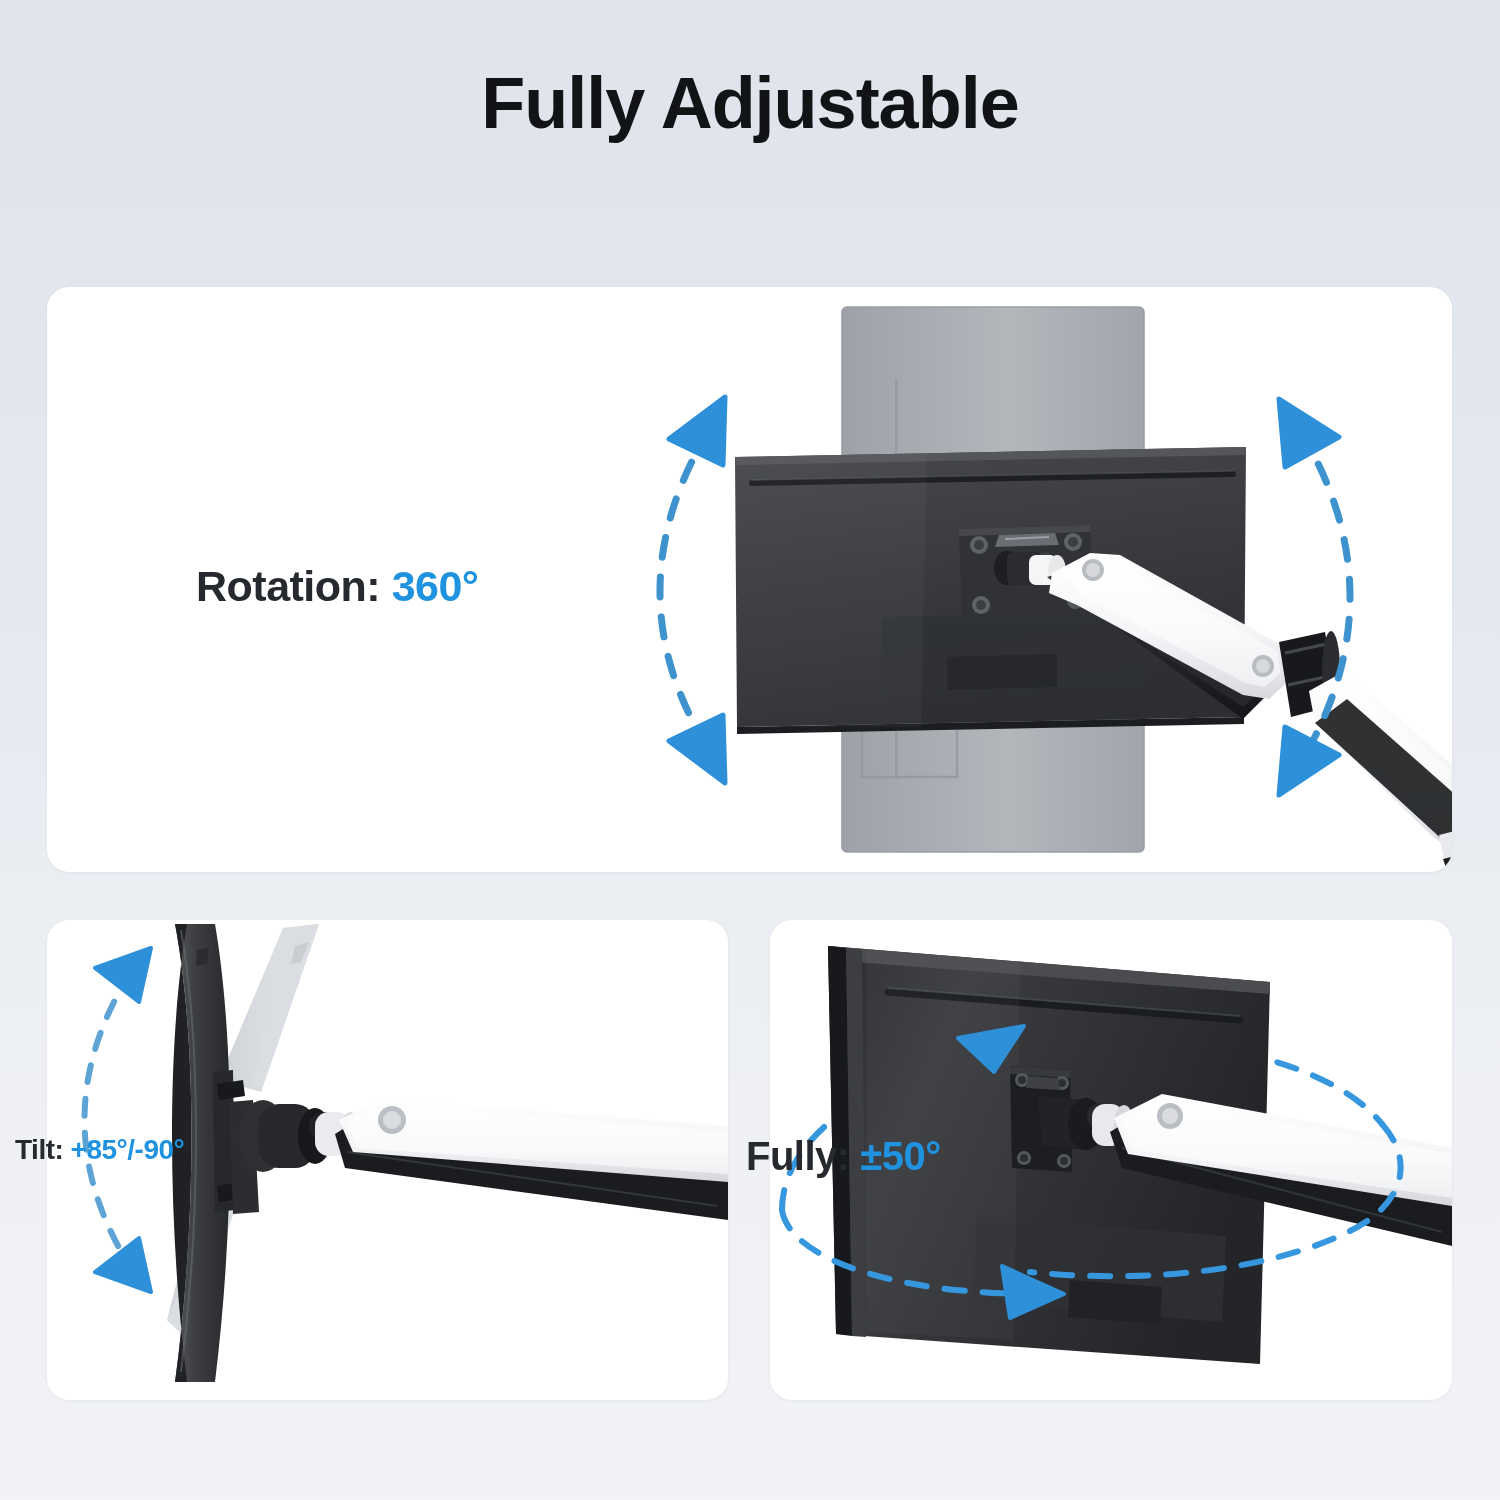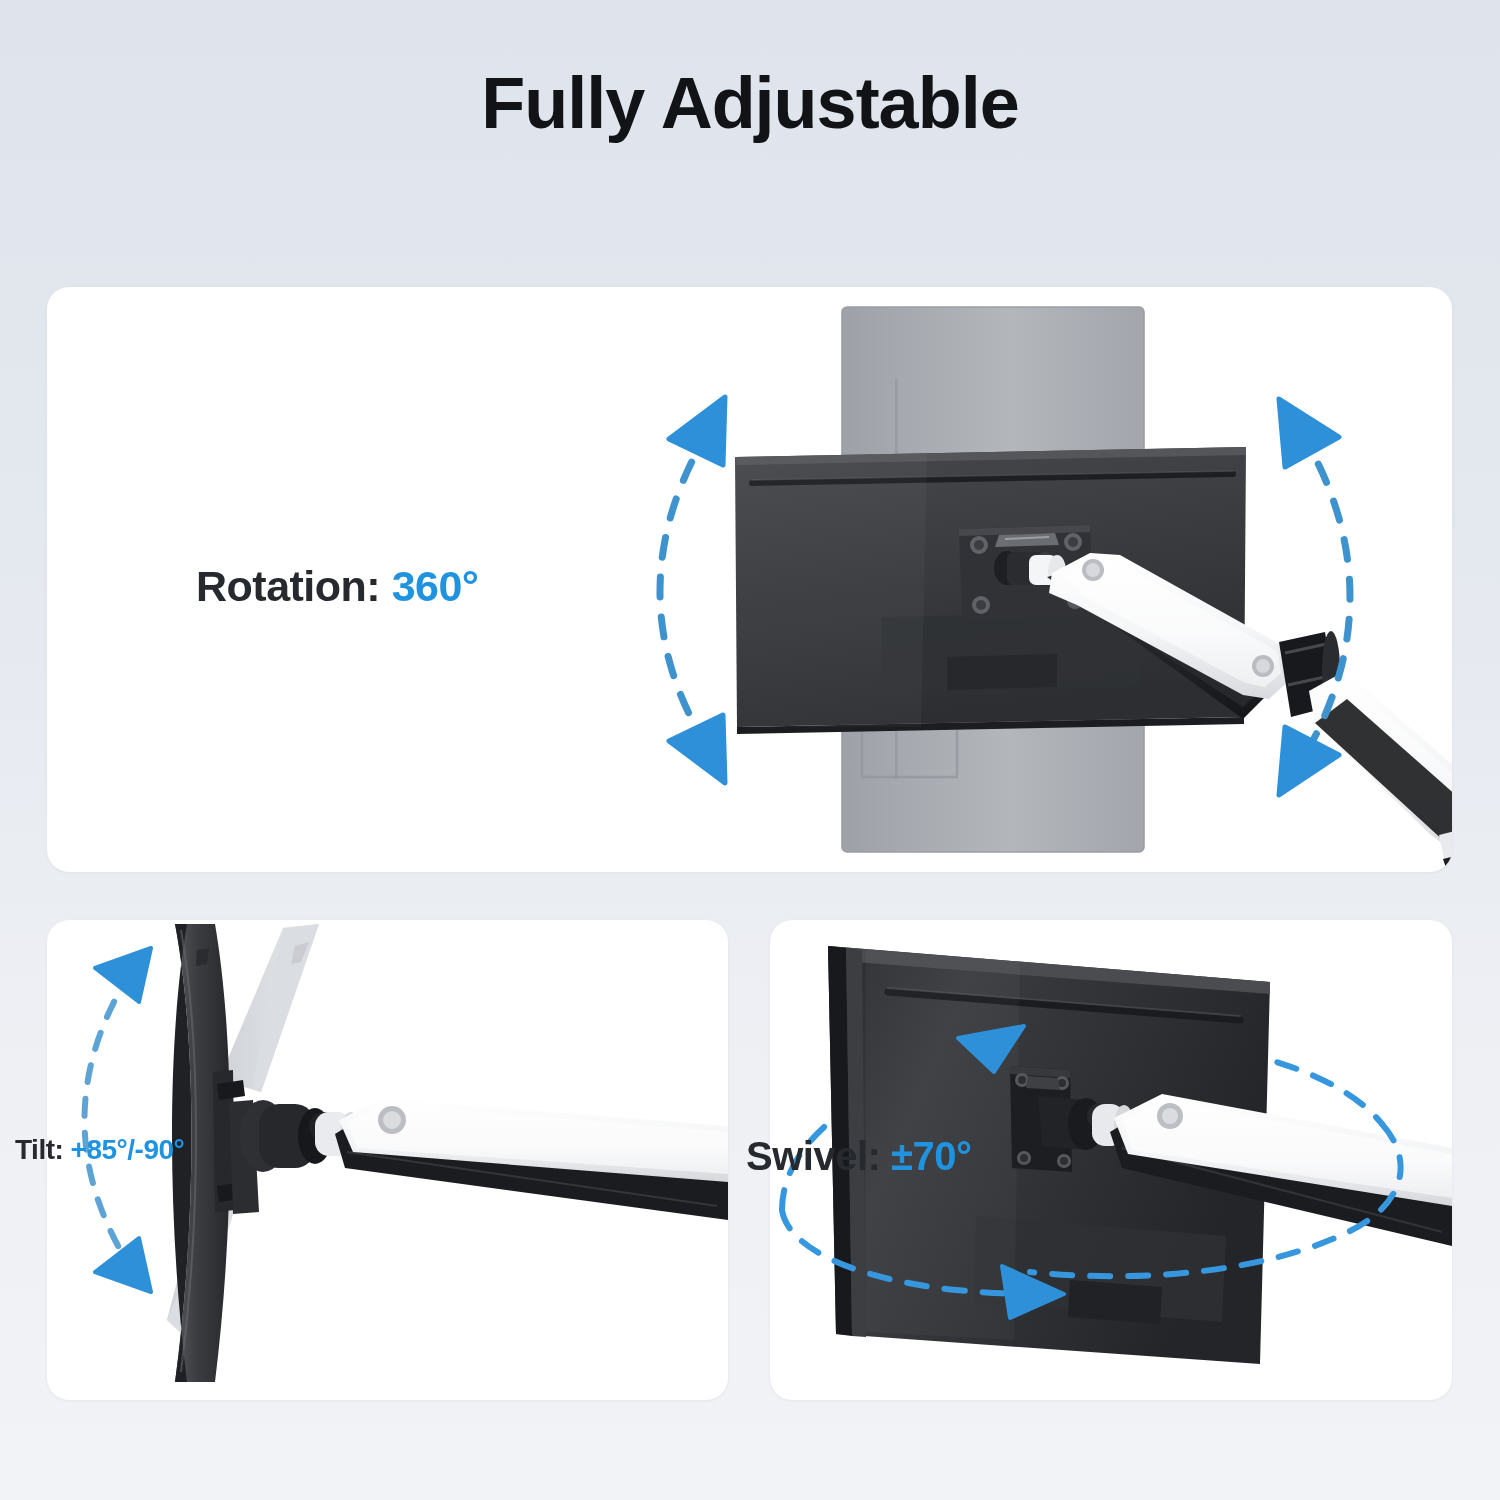--- a/index.html
+++ b/index.html
@@ -296,16 +296,16 @@
 
   <div class="label" id="label-rotation">
     <span>Rotation: </span><span class="val">360°</span>
   </div>
 
   <div class="label" id="label-tilt">
     <span>Tilt: </span><span class="val">+85°/-90°</span>
   </div>
 
   <div class="label" id="label-swivel">
-    <span>Swivel: </span><span class="val">±70°</span>
+    <span>Fully: </span><span class="val">±50°</span>
   </div>
 
 </div>
 
 </body></html>

